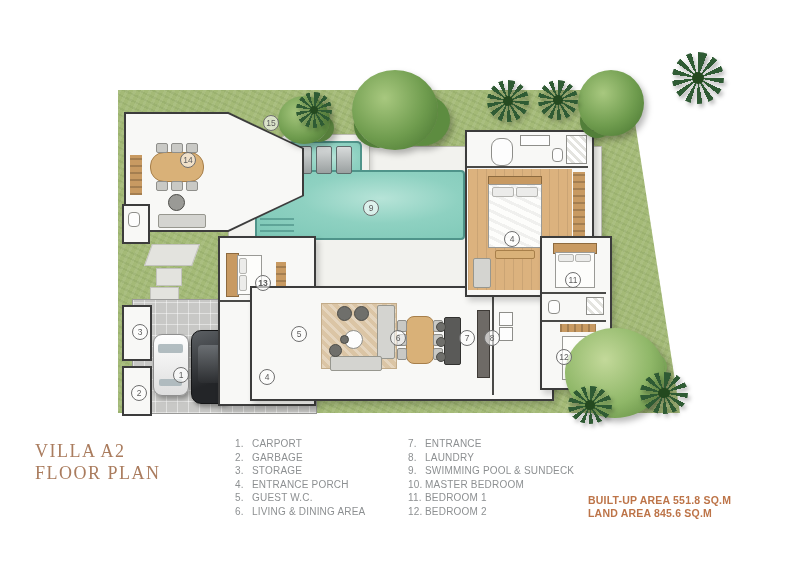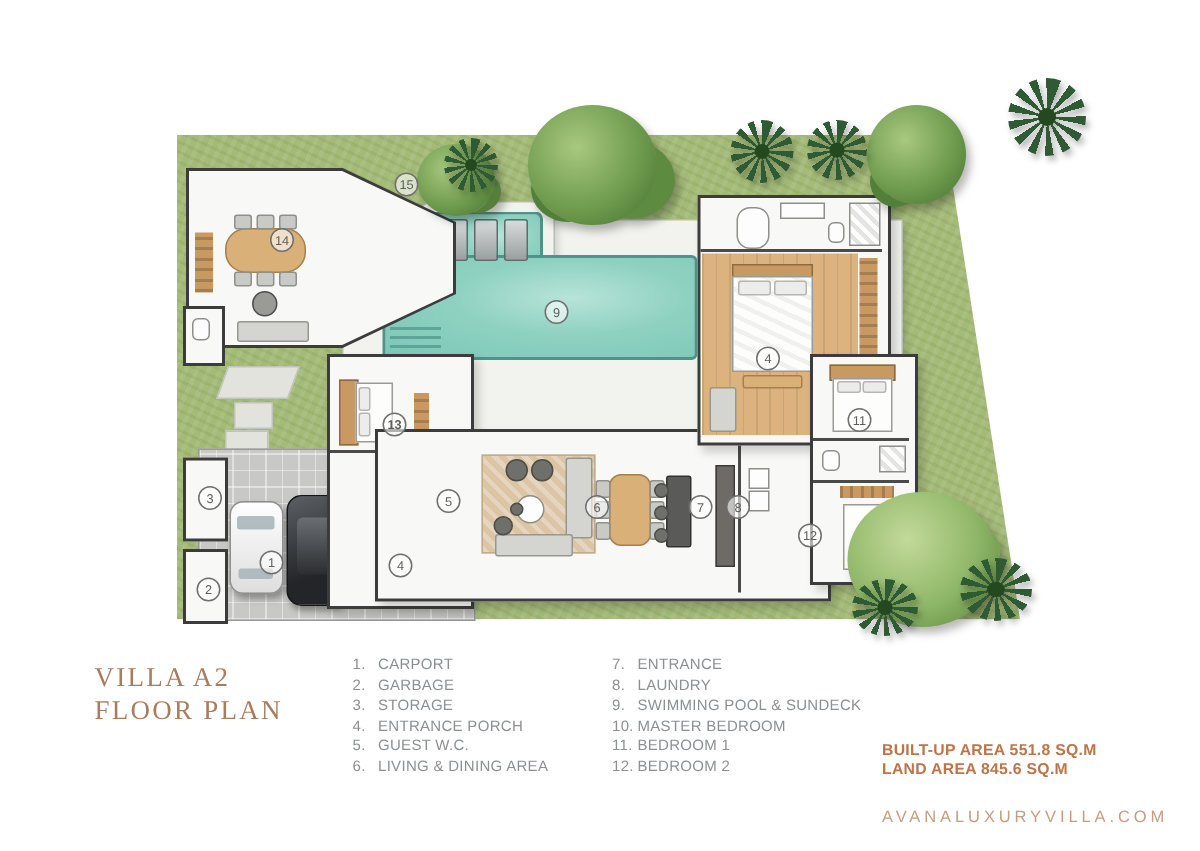--- a/index.html
+++ b/index.html
@@ -64,21 +64,21 @@
   .palm{background:repeating-conic-gradient(from 8deg, #2f5b34 0deg 13deg, rgba(0,0,0,0) 13deg 27deg);
         border-radius:50%;filter:drop-shadow(2px 3px 2px rgba(0,0,0,0.3));z-index:41;}
   .palm::after{content:"";position:absolute;left:38%;top:38%;width:24%;height:24%;
         background:#24491f;border-radius:50%;}
   
   .plab{width:14px;height:14px;border:1px solid #6f6f6f;border-radius:50%;
         background:rgba(255,255,255,0.6);color:#5d5d5d;font-size:8.5px;line-height:14px;
         text-align:center;z-index:50;}
   
   .title{font-family:"Liberation Serif",serif;font-size:18px;letter-spacing:1.5px;
-         line-height:22px;font-weight:400;margin-left:28px;}
+         line-height:22px;font-weight:400;}
   .legend-col{list-style:none;margin:0;padding:0;font-size:10px;letter-spacing:.2px;}
   .legend-col li{display:flex;line-height:13.6px;}
   .legend-col .lnum{width:17px;flex:0 0 17px;}
   .areas{font-size:10.5px;font-weight:bold;line-height:13px;letter-spacing:.2px;}
   .site{font-size:11px;letter-spacing:2.6px;}
 </style>
 </head>
 <body>
 
 <div class="canvas">
@@ -210,21 +210,21 @@
     <div class="abs plab" style="left:131px;top:385px;">2</div>
     <div class="abs plab" style="left:132px;top:324px;">3</div>
     <div class="abs plab" style="left:259px;top:369px;">4</div>
     <div class="abs plab" style="left:291px;top:326px;">5</div>
     <div class="abs plab" style="left:390px;top:330px;">6</div>
     <div class="abs plab" style="left:459px;top:330px;">7</div>
     <div class="abs plab" style="left:484px;top:330px;">8</div>
     <div class="abs plab" style="left:363px;top:200px;">9</div>
     <div class="abs plab" style="left:504px;top:231px;">4</div>
     <div class="abs plab" style="left:565px;top:272px;">11</div>
-    <div class="abs plab" style="left:532px;top:349px;">12</div>
+    <div class="abs plab" style="left:556px;top:349px;">12</div>
     <div class="abs plab" style="left:255px;top:275px;font-weight:bold;">13</div>
     <div class="abs plab" style="left:180px;top:152px;">14</div>
     <div class="abs plab" style="left:263px;top:115px;">15</div>
   </div>
 
   <div class="abs title" style="left:35px;top:440px;color:#aa7c5e;">
     <div>VILLA A2</div>
     <div>FLOOR PLAN</div>
   </div>
 
@@ -281,15 +281,14 @@
         <span>BEDROOM 2</span>
       </li>
   </ul>
 
 
   <div class="abs areas" style="left:588px;top:494px;color:#bd7448;">
     <div>BUILT-UP AREA 551.8 SQ.M</div>
     <div>LAND AREA 845.6 SQ.M</div>
   </div>
 
-  <div class="abs site" style="left:588px;top:539px;color:#c79d80;">AVANALUXURYVILLA.COM</div>
 
 </div>
 
 </body></html>

